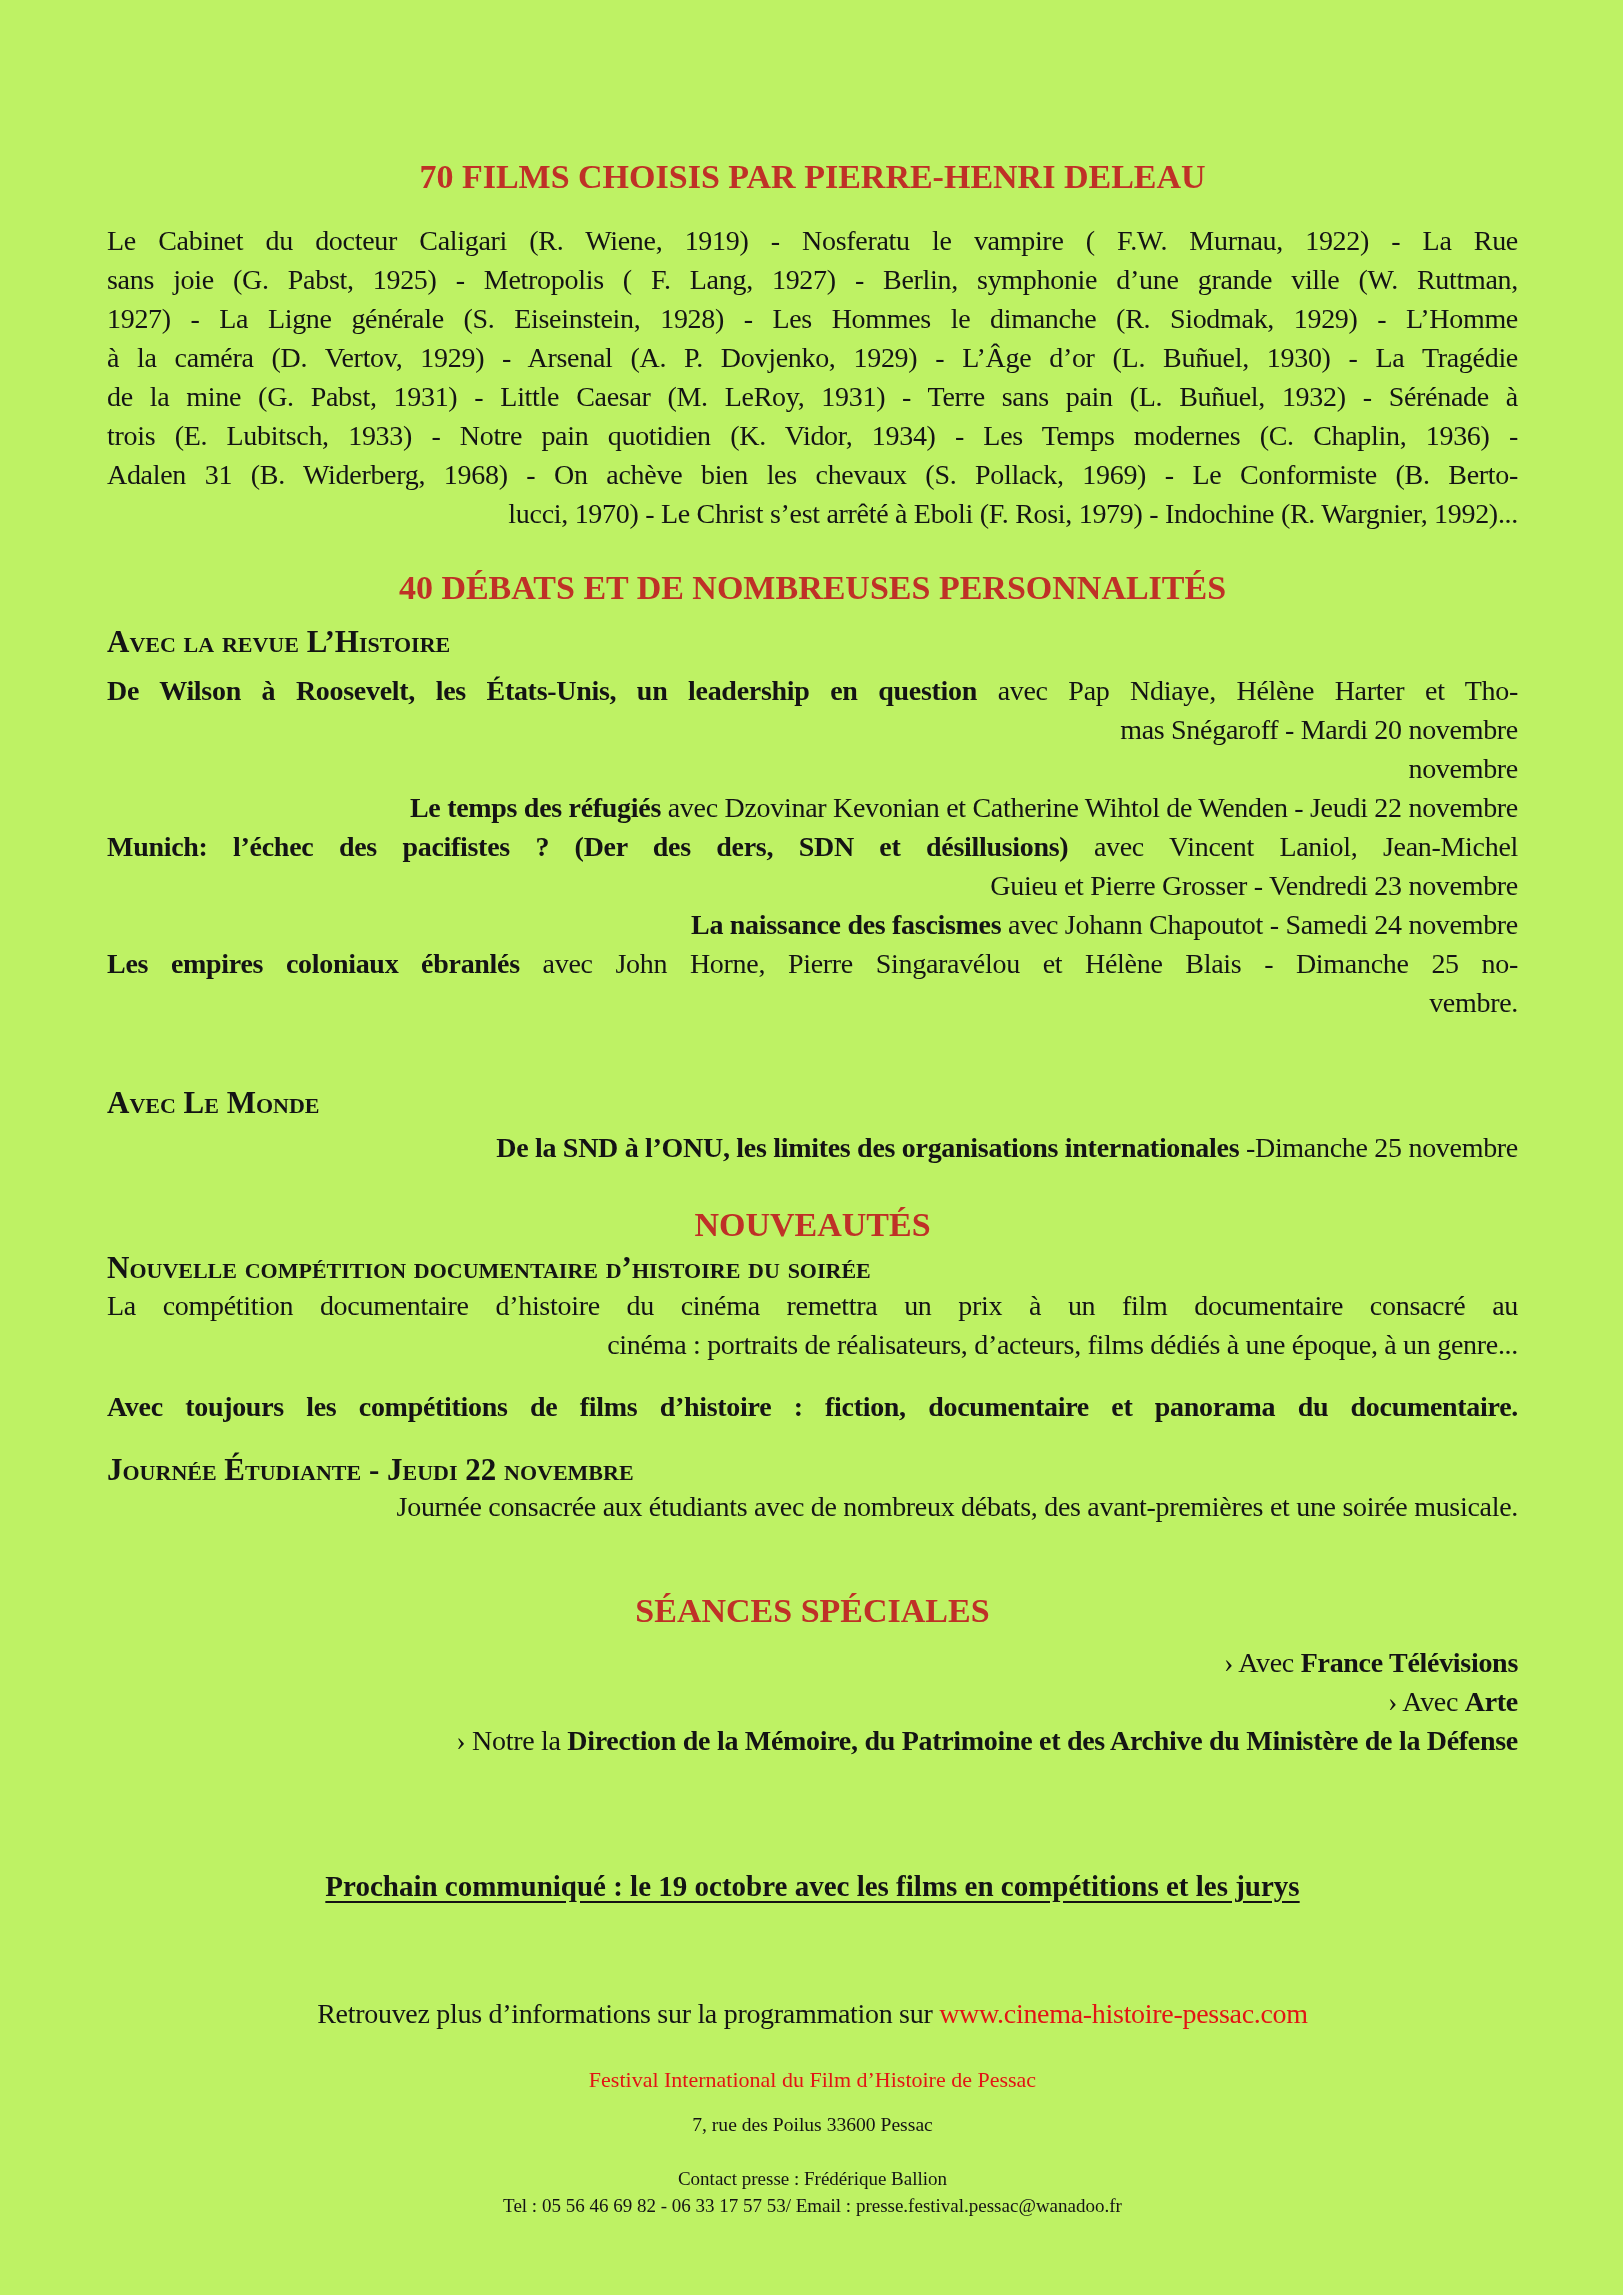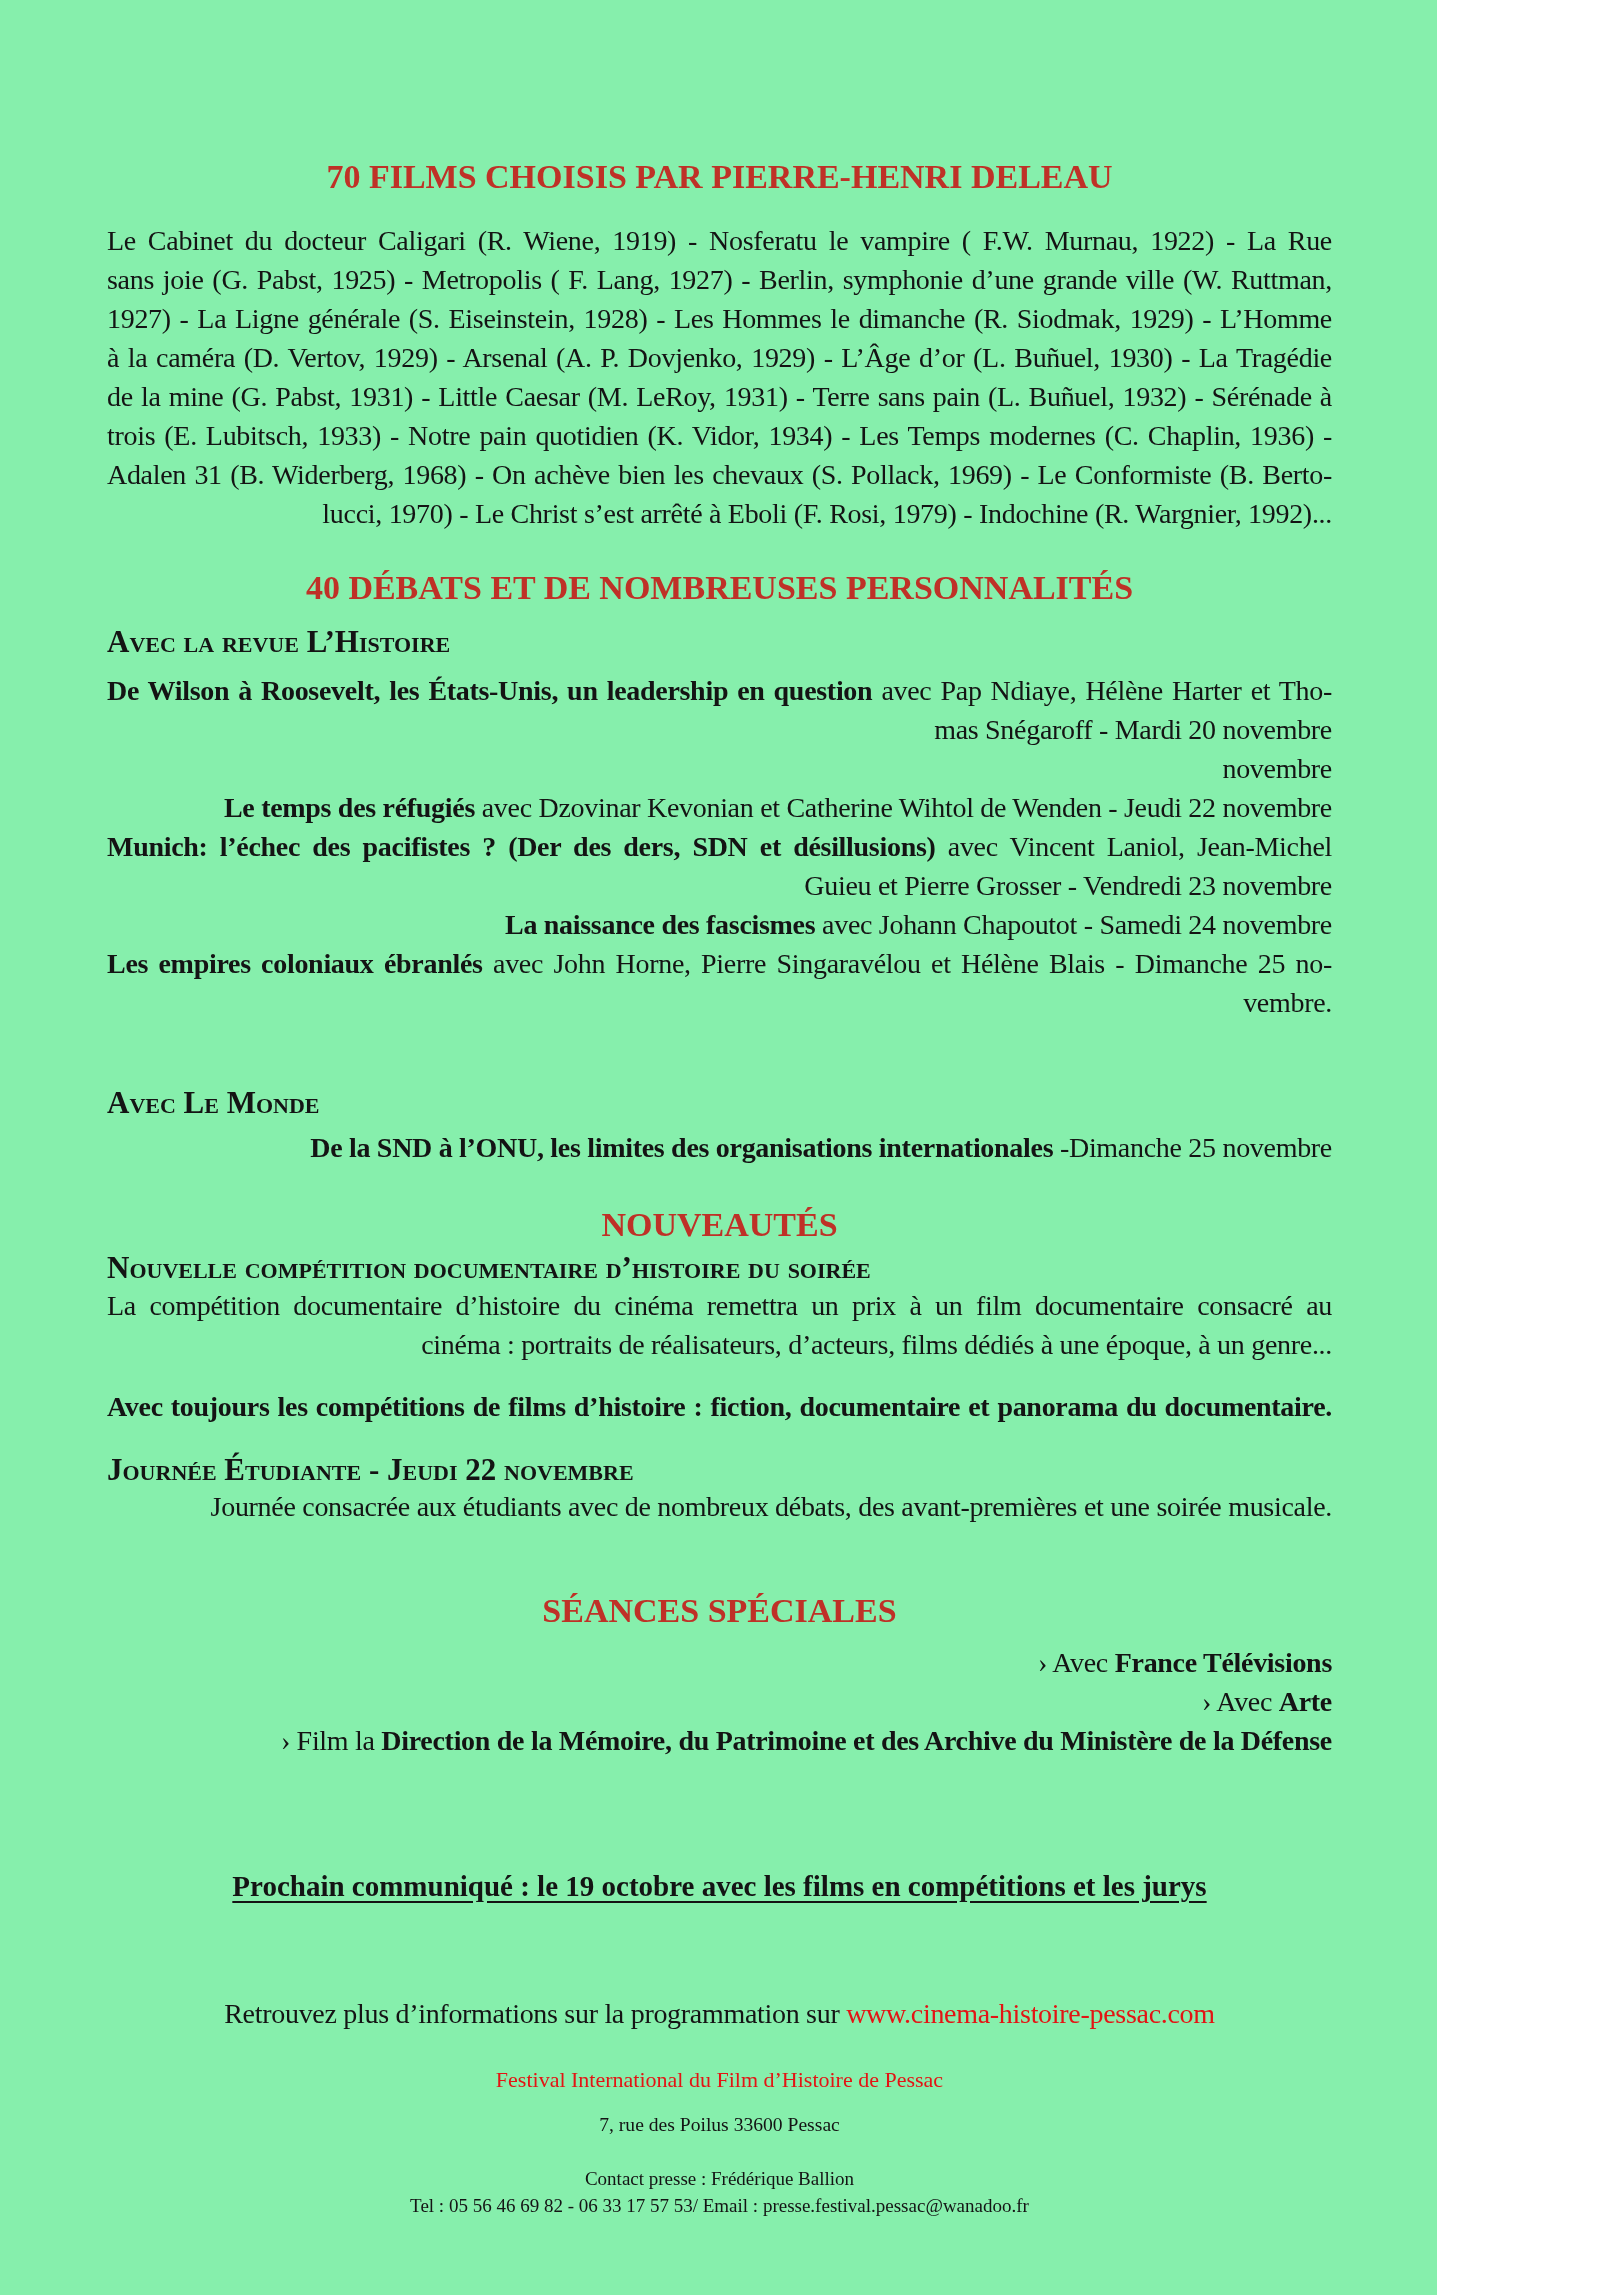--- a/index.html
+++ b/index.html
@@ -1,21 +1,21 @@
 <!DOCTYPE html>
 <html lang="fr" style="--heading-red: #bf3127; --bright-red: #e31414; --text-black: #141414;font-size:10.5px"><head>
 <meta charset="utf-8">
 <title>Document</title>
 <style>
   html,body{margin:0;padding:0;background:#ffffff;}
   .page{
     position:relative;
-    width:1437px;
+    width:1623px;
     height:2295px;
-    background:#86efac;
+    background:#bef264;
     font-family:"Liberation Serif","DejaVu Serif",serif;
     color:var(--text-black,#141414);
     overflow:hidden;
   }
   .blk{position:absolute;left:107px;right:105px;}
   .blk.indent{left:120px;}
   .blk.center{text-align:center;}
   .center .tl{text-align:center;}
   .tl{
     font-size:28px;
@@ -124,21 +124,21 @@
 
   <div class="blk" style="top:1487px">
       <div class="tl"><span>Journée consacrée aux étudiants avec de nombreux débats, des avant-premières et une soirée musicale.</span></div>
     </div>
 
   <h1 class="blk h1" style="top:1590px">SÉANCES SPÉCIALES</h1>
 
   <div class="blk indent" style="top:1643px">
       <div class="tl"><span>› Avec </span><span class="b">France Télévisions</span></div>
       <div class="tl"><span>› Avec </span><span class="b">Arte</span></div>
-      <div class="tl"><span>› Film la </span><span class="b">Direction de la Mémoire, du Patrimoine et des Archive du Ministère de la Défense</span></div>
+      <div class="tl"><span>› Notre la </span><span class="b">Direction de la Mémoire, du Patrimoine et des Archive du Ministère de la Défense</span></div>
     </div>
 
   <div class="blk center prochain" style="top:1867px">Prochain communiqué : le 19 octobre avec les films en compétitions et les jurys</div>
 
   <div class="blk center" style="top:1994px">
       <div class="tl"><span>Retrouvez plus d’informations sur la programmation sur </span><span class="red">www.cinema-histoire-pessac.com</span></div>
     </div>
 
   <div class="blk center f-title" style="top:2067px">Festival International du Film d’Histoire de Pessac</div>
 

